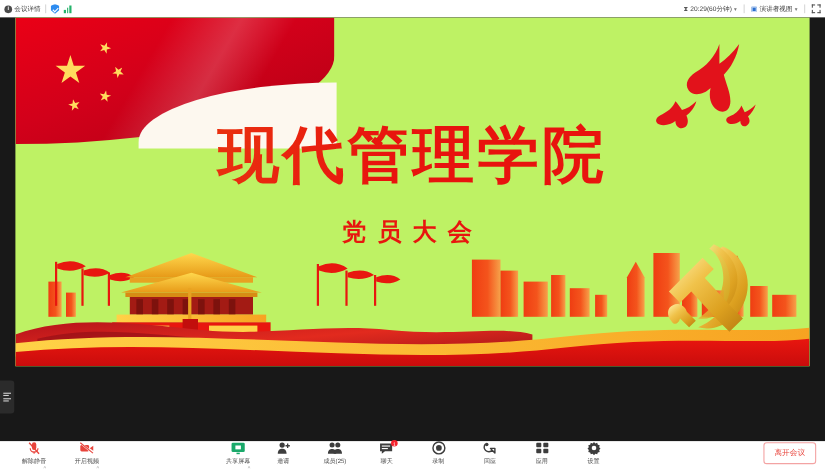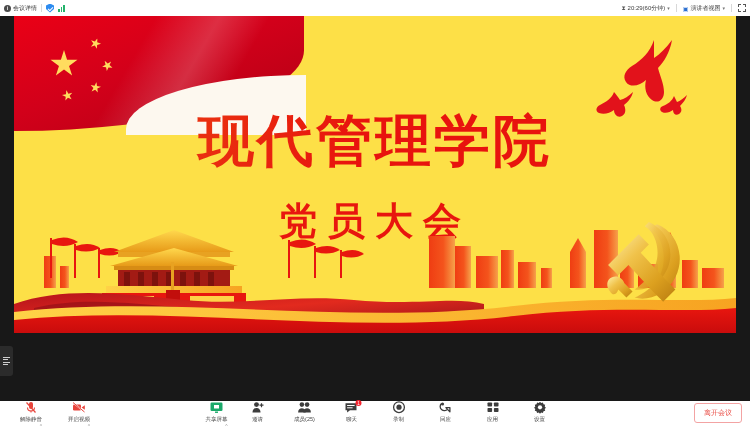--- a/index.html
+++ b/index.html
@@ -53,21 +53,21 @@
   .fs-ico span:nth-child(3){left:0;bottom:0;border-left:1px solid #555;border-bottom:1px solid #555;}
   .fs-ico span:nth-child(4){right:0;bottom:0;border-right:1px solid #555;border-bottom:1px solid #555;}
 
   
   #stage {
     position:absolute; left:0; top:16px; width:750px; height:385px;
     background:#181818;
   }
   #slide {
     position:absolute; left:14px; top:0px; width:722px; height:317px;
-    background:#fde047; overflow:hidden;
+    background:#bef264; overflow:hidden;
   }
 
   
   .flag {
     position:absolute; left:0; top:0; width:290px; height:115px;
     background:
       radial-gradient(120% 150% at 85% 95%, rgba(255,255,255,0) 55%, rgba(255,255,255,0) 56%),
       linear-gradient(160deg,#ea0016 0%, #d2001a 45%, #b00014 100%);
     border-bottom-right-radius:100% 70%;
   }
@@ -92,21 +92,21 @@
   
   .title-main{
     position:absolute; left:0; right:0; top:88px; text-align:center;
     font-size:56px; font-weight:bold; letter-spacing:3px;
     background:linear-gradient(100deg,#f08c10 0%, #ea3a10 18%, #e8130e 48%, #e8130e 72%, #f0620f 100%);
     -webkit-background-clip:text; background-clip:text; color:transparent;
     text-shadow:none; font-family:"DejaVu Sans", sans-serif;
   }
   .title-sub{
     position:absolute; left:0; right:0; top:180px; text-align:center;
-    font-size:38px; font-weight:bold; letter-spacing:10px;
+    font-size:22px; font-weight:bold; letter-spacing:10px;
     background:linear-gradient(100deg,#f0880f 0%, #e8170e 35%, #e8130e 70%, #ef6a10 100%);
     -webkit-background-clip:text; background-clip:text; color:transparent;
     font-family:"DejaVu Sans", sans-serif;
   }
   .title-date{
     position:absolute; left:0; right:0; top:240px; text-align:center;
     font-size:18px; font-weight:bold; color:#e8340e; letter-spacing:1px;
     font-family:"DejaVu Sans", sans-serif;
   }
 

